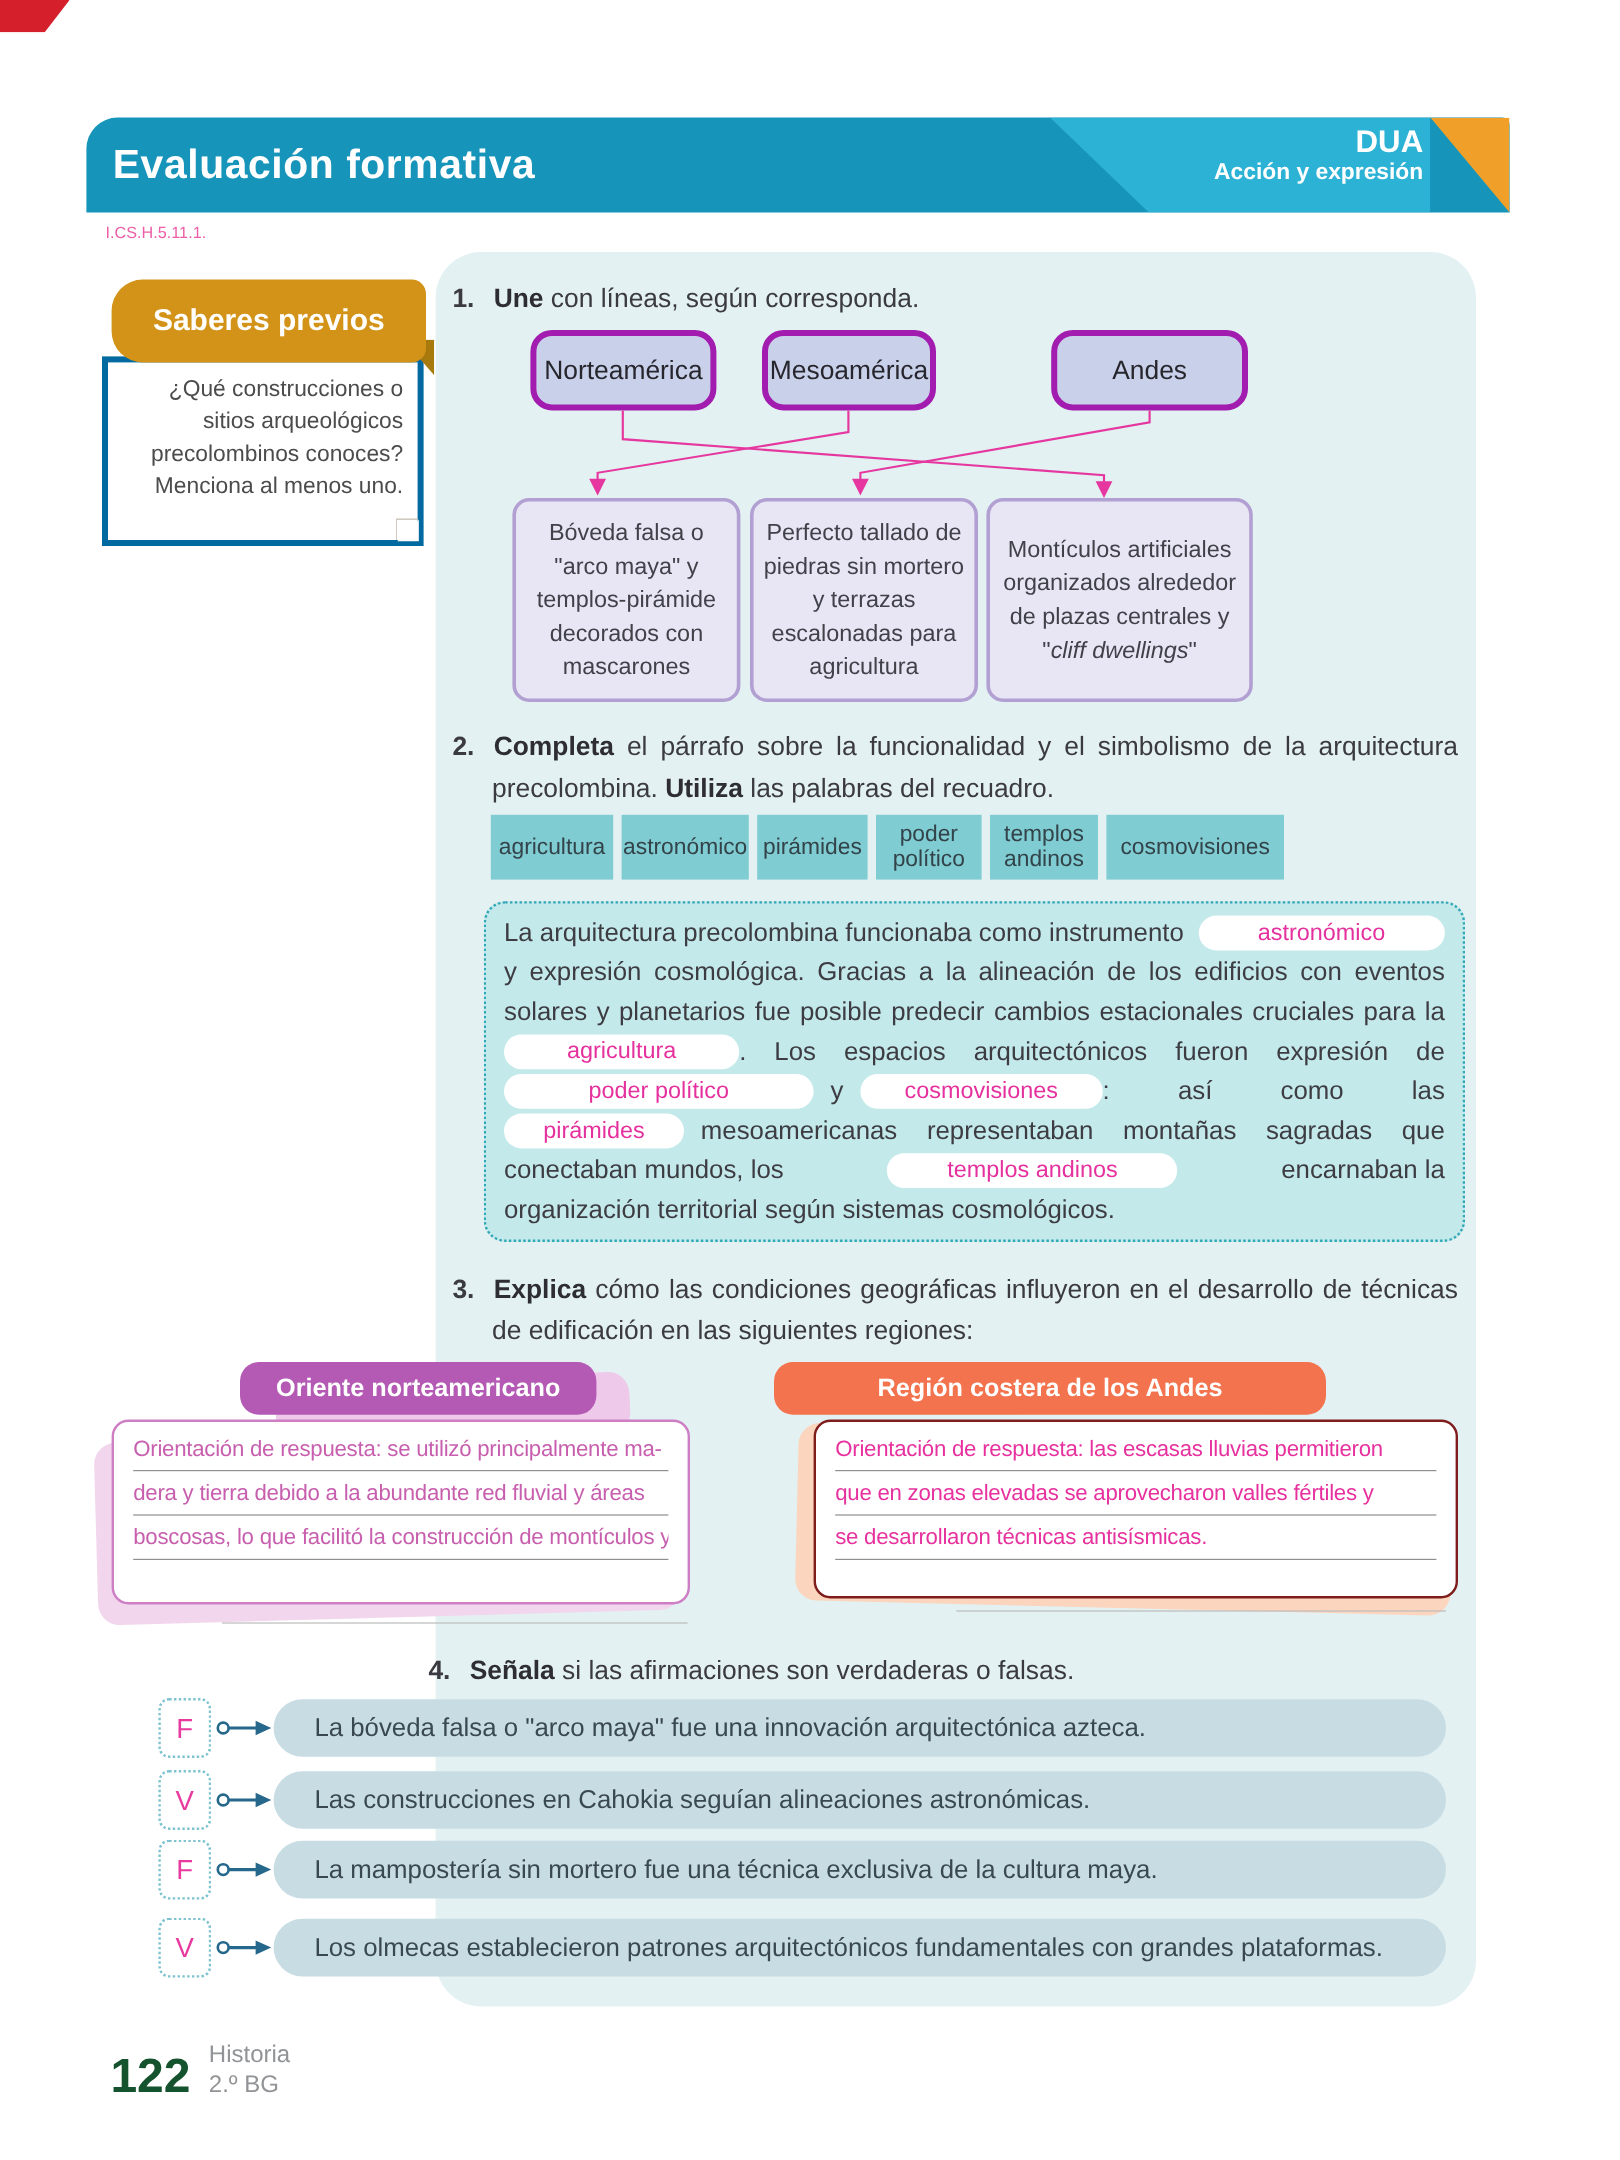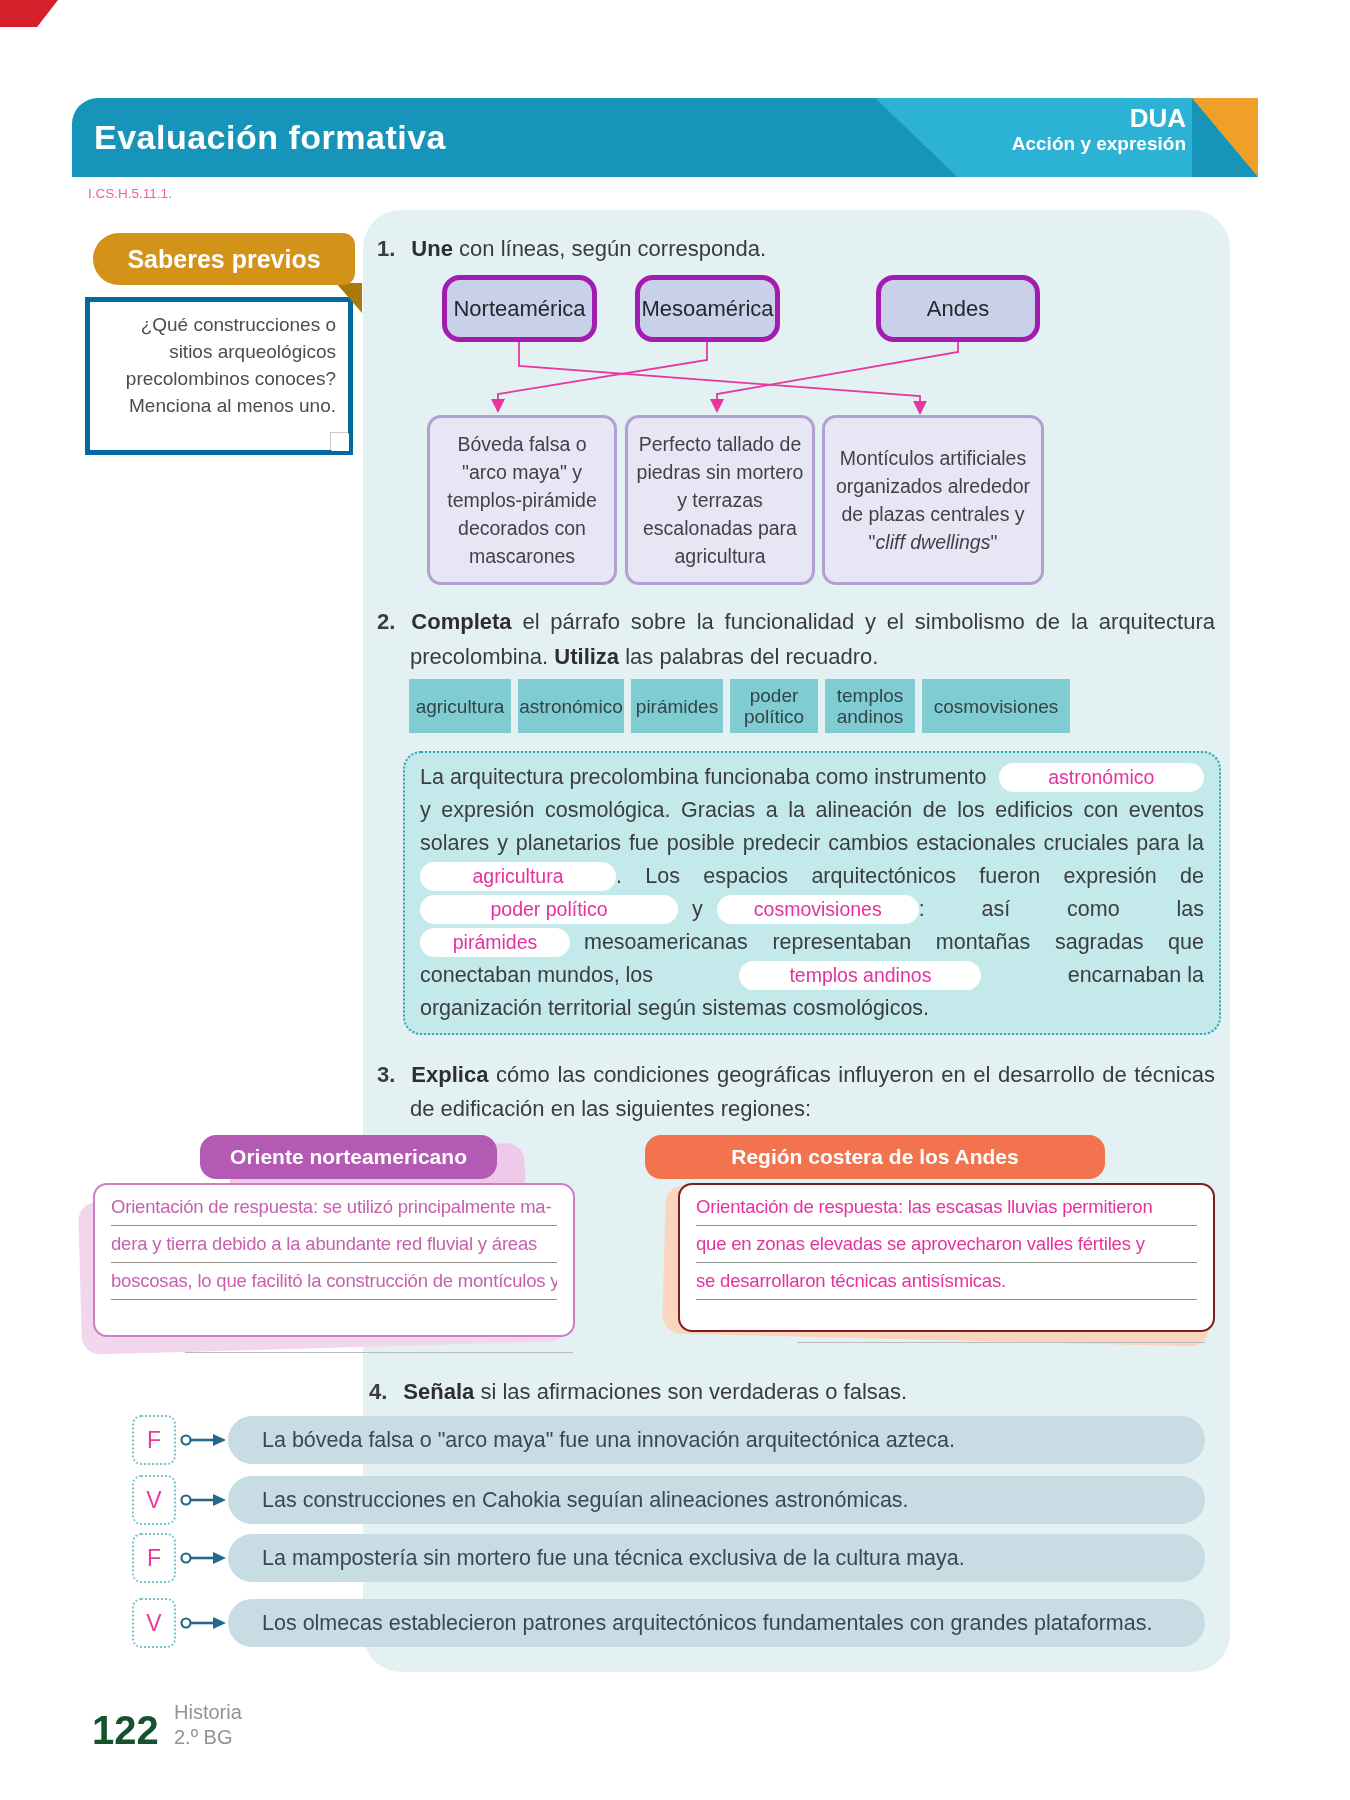--- a/index.html
+++ b/index.html
@@ -26,21 +26,21 @@
   
   .saberes-box{position:absolute;left:85px;top:297px;width:268px;height:158px;background:#fff;
                border:5px solid #0369a1;box-sizing:border-box;}
   .saberes-box::after{content:"";position:absolute;right:-1px;bottom:-1px;
                border-style:solid;border-width:0 0 18px 18px;border-color:transparent transparent #fff transparent;
                box-shadow:-1px -1px 0 #cfc9c2;}
   .saberes-q{position:absolute;right:12px;top:9px;width:238px;font-size:19px;line-height:27px;
              color:#4c4c4c;text-align:right;}
   .saberes-fold{position:absolute;left:336px;top:283px;width:26px;height:30px;background:#a87a0e;
                 clip-path:polygon(0 0,100% 0,100% 100%);}
-  .saberes-pill{position:absolute;left:93px;top:233px;width:262px;height:52px;background:#d29318;
+  .saberes-pill{position:absolute;left:93px;top:233px;width:262px;height:69px;background:#d29318;
                 border-radius:26px 12px 12px 26px;display:flex;align-items:center;justify-content:center;
                 color:#fff;font-weight:bold;font-size:25px;}
 
   
   .panel{position:absolute;left:363px;top:210px;width:867px;height:1462px;background:#e3f1f2;border-radius:38px;}
 
   
   .qline{position:absolute;color:#3a3a40;font-size:22px;line-height:28px;}
   .qline b{color:#2d2d33;}
   .qnum{display:inline-block;margin-right:16px;font-weight:bold;}
@@ -216,21 +216,21 @@
     <div class="ansrow">boscosas, lo que facilitó la construcción de montículos y</div>
   </div>
   <div class="ansbox ansbox-right">
     <div class="ansrow">Orientación de respuesta: las escasas lluvias permitieron</div>
     <div class="ansrow">que en zonas elevadas se aprovecharon valles fértiles y</div>
     <div class="ansrow">se desarrollaron técnicas antisísmicas.</div>
   </div>
   <div class="xline" style="left:185px;top:1352px;width:388px;"></div>
   <div class="xline" style="left:797px;top:1342px;width:408px;"></div>
 
-  <div class="qline" style="left:369px;top:1378px;">
+  <div class="qline" style="left:357px;top:1378px;">
     <span class="qnum">4.</span><b>Señala</b>&nbsp;<span>si las afirmaciones son verdaderas o falsas.</span>
   </div>
 
   <div class="vfbox" style="top:1415px;">F</div>
   <svg class="arrow" style="top:1431px;" width="46" height="18">
     <circle cx="6" cy="9" r="4.5" fill="#fff" stroke="#25688c" stroke-width="2.2"></circle>
     <line x1="10.5" y1="9" x2="34" y2="9" stroke="#25688c" stroke-width="2.6"></line>
     <polygon points="33,3 46,9 33,15" fill="#25688c"></polygon>
   </svg>
   <div class="stbar" style="top:1416px;">La bóveda falsa o "arco maya" fue una innovación arquitectónica azteca.</div>

